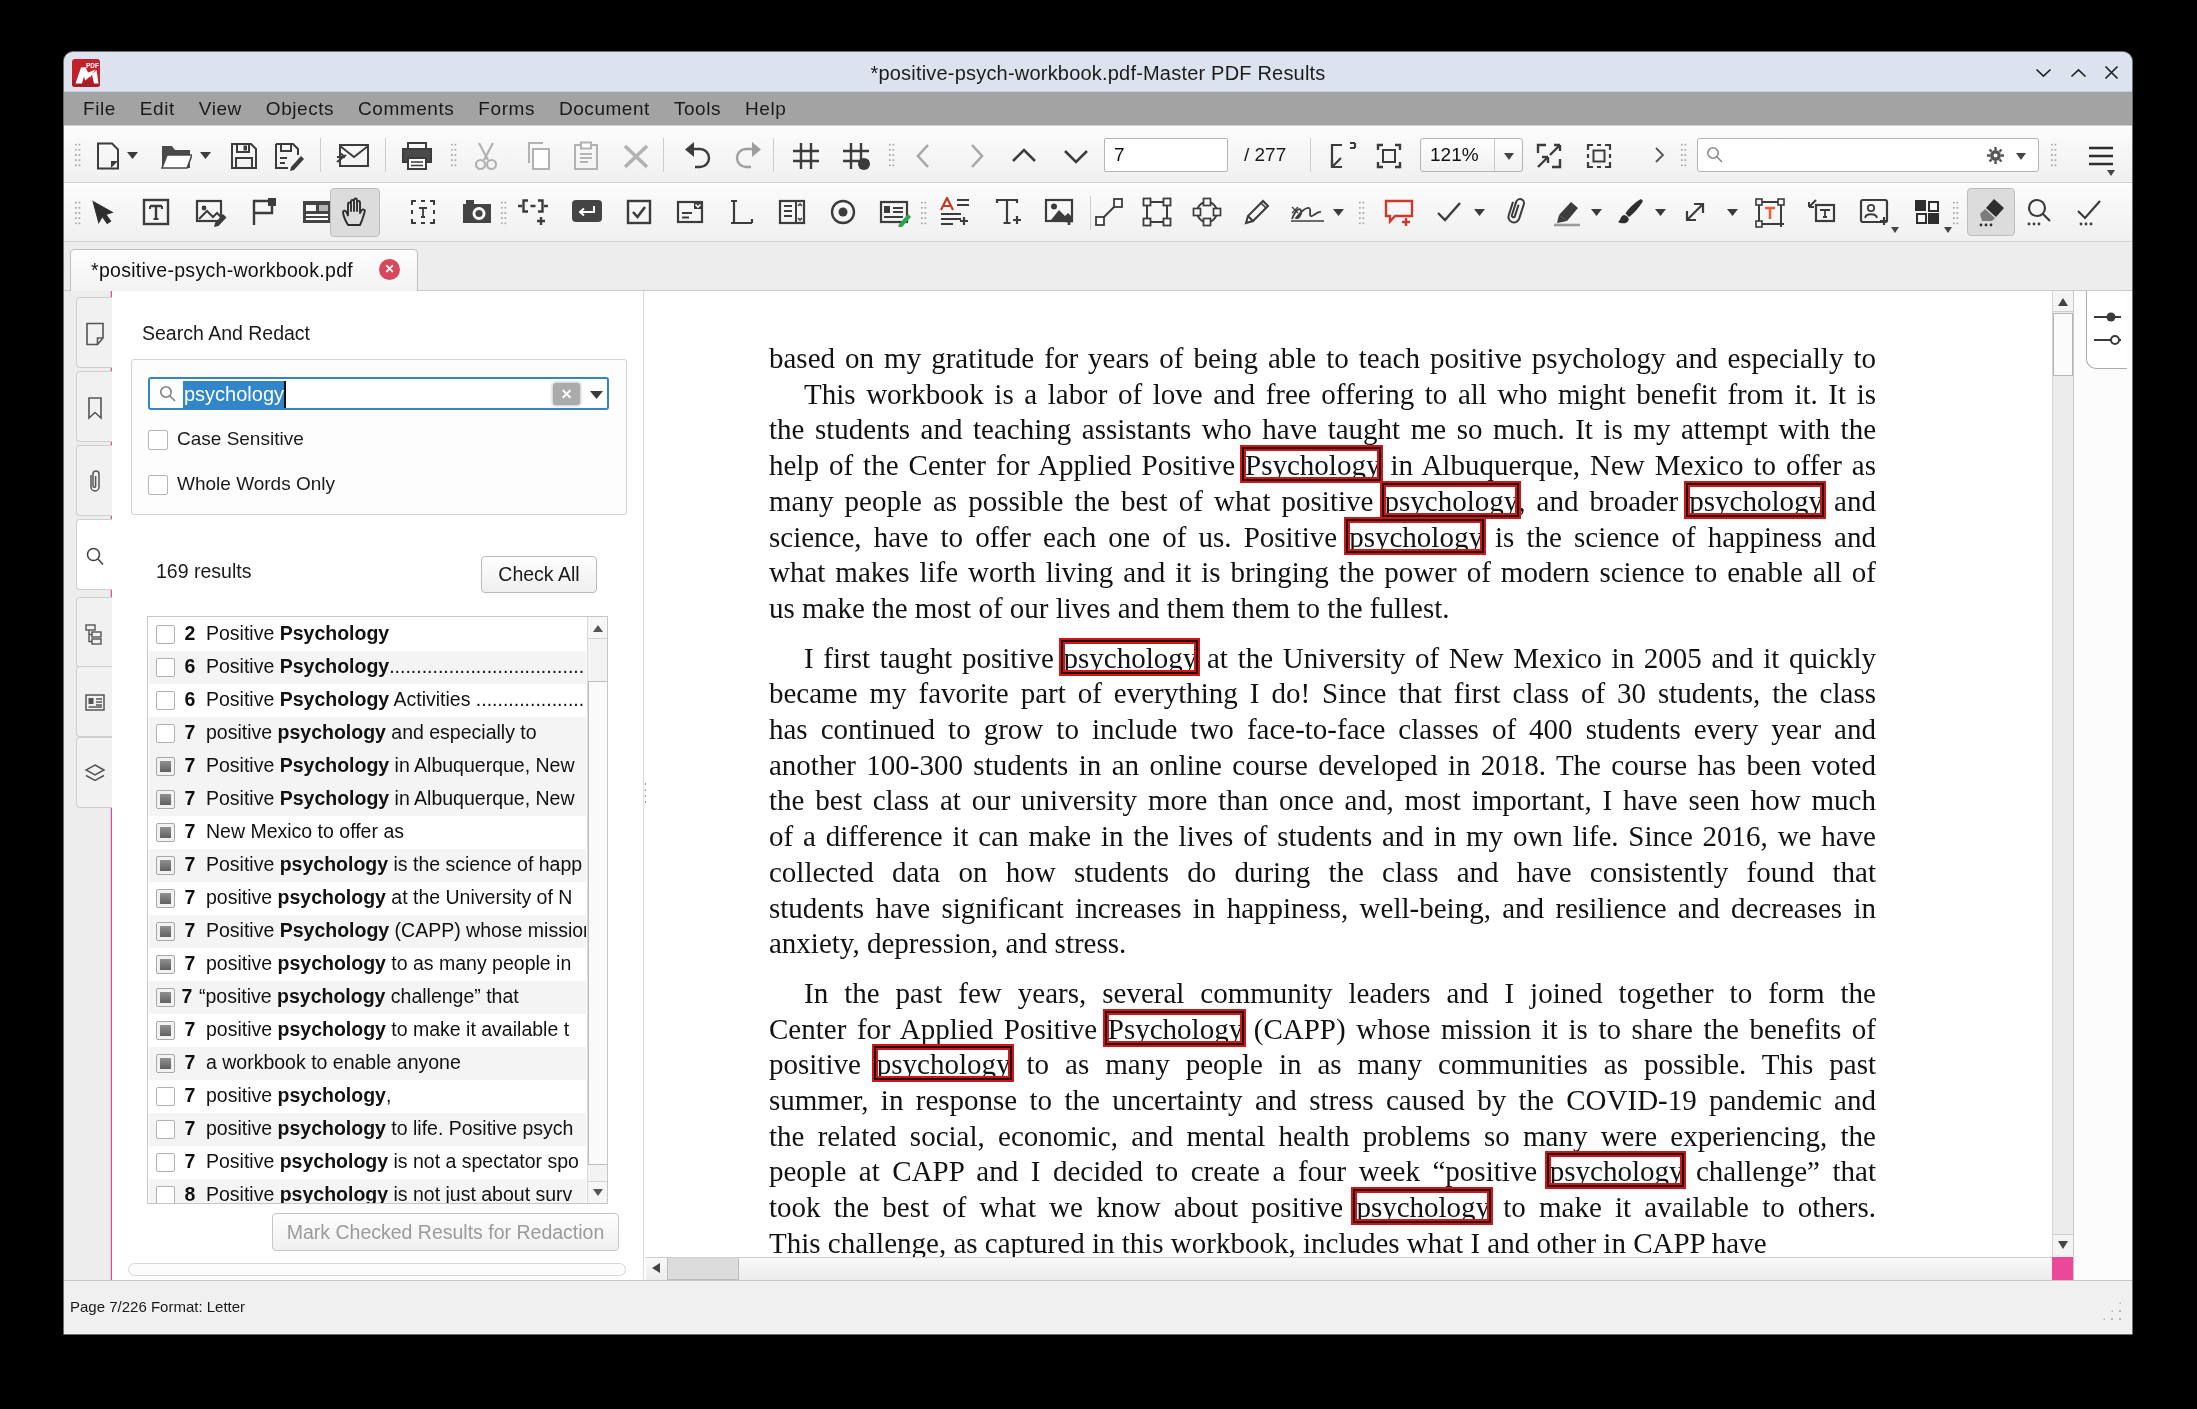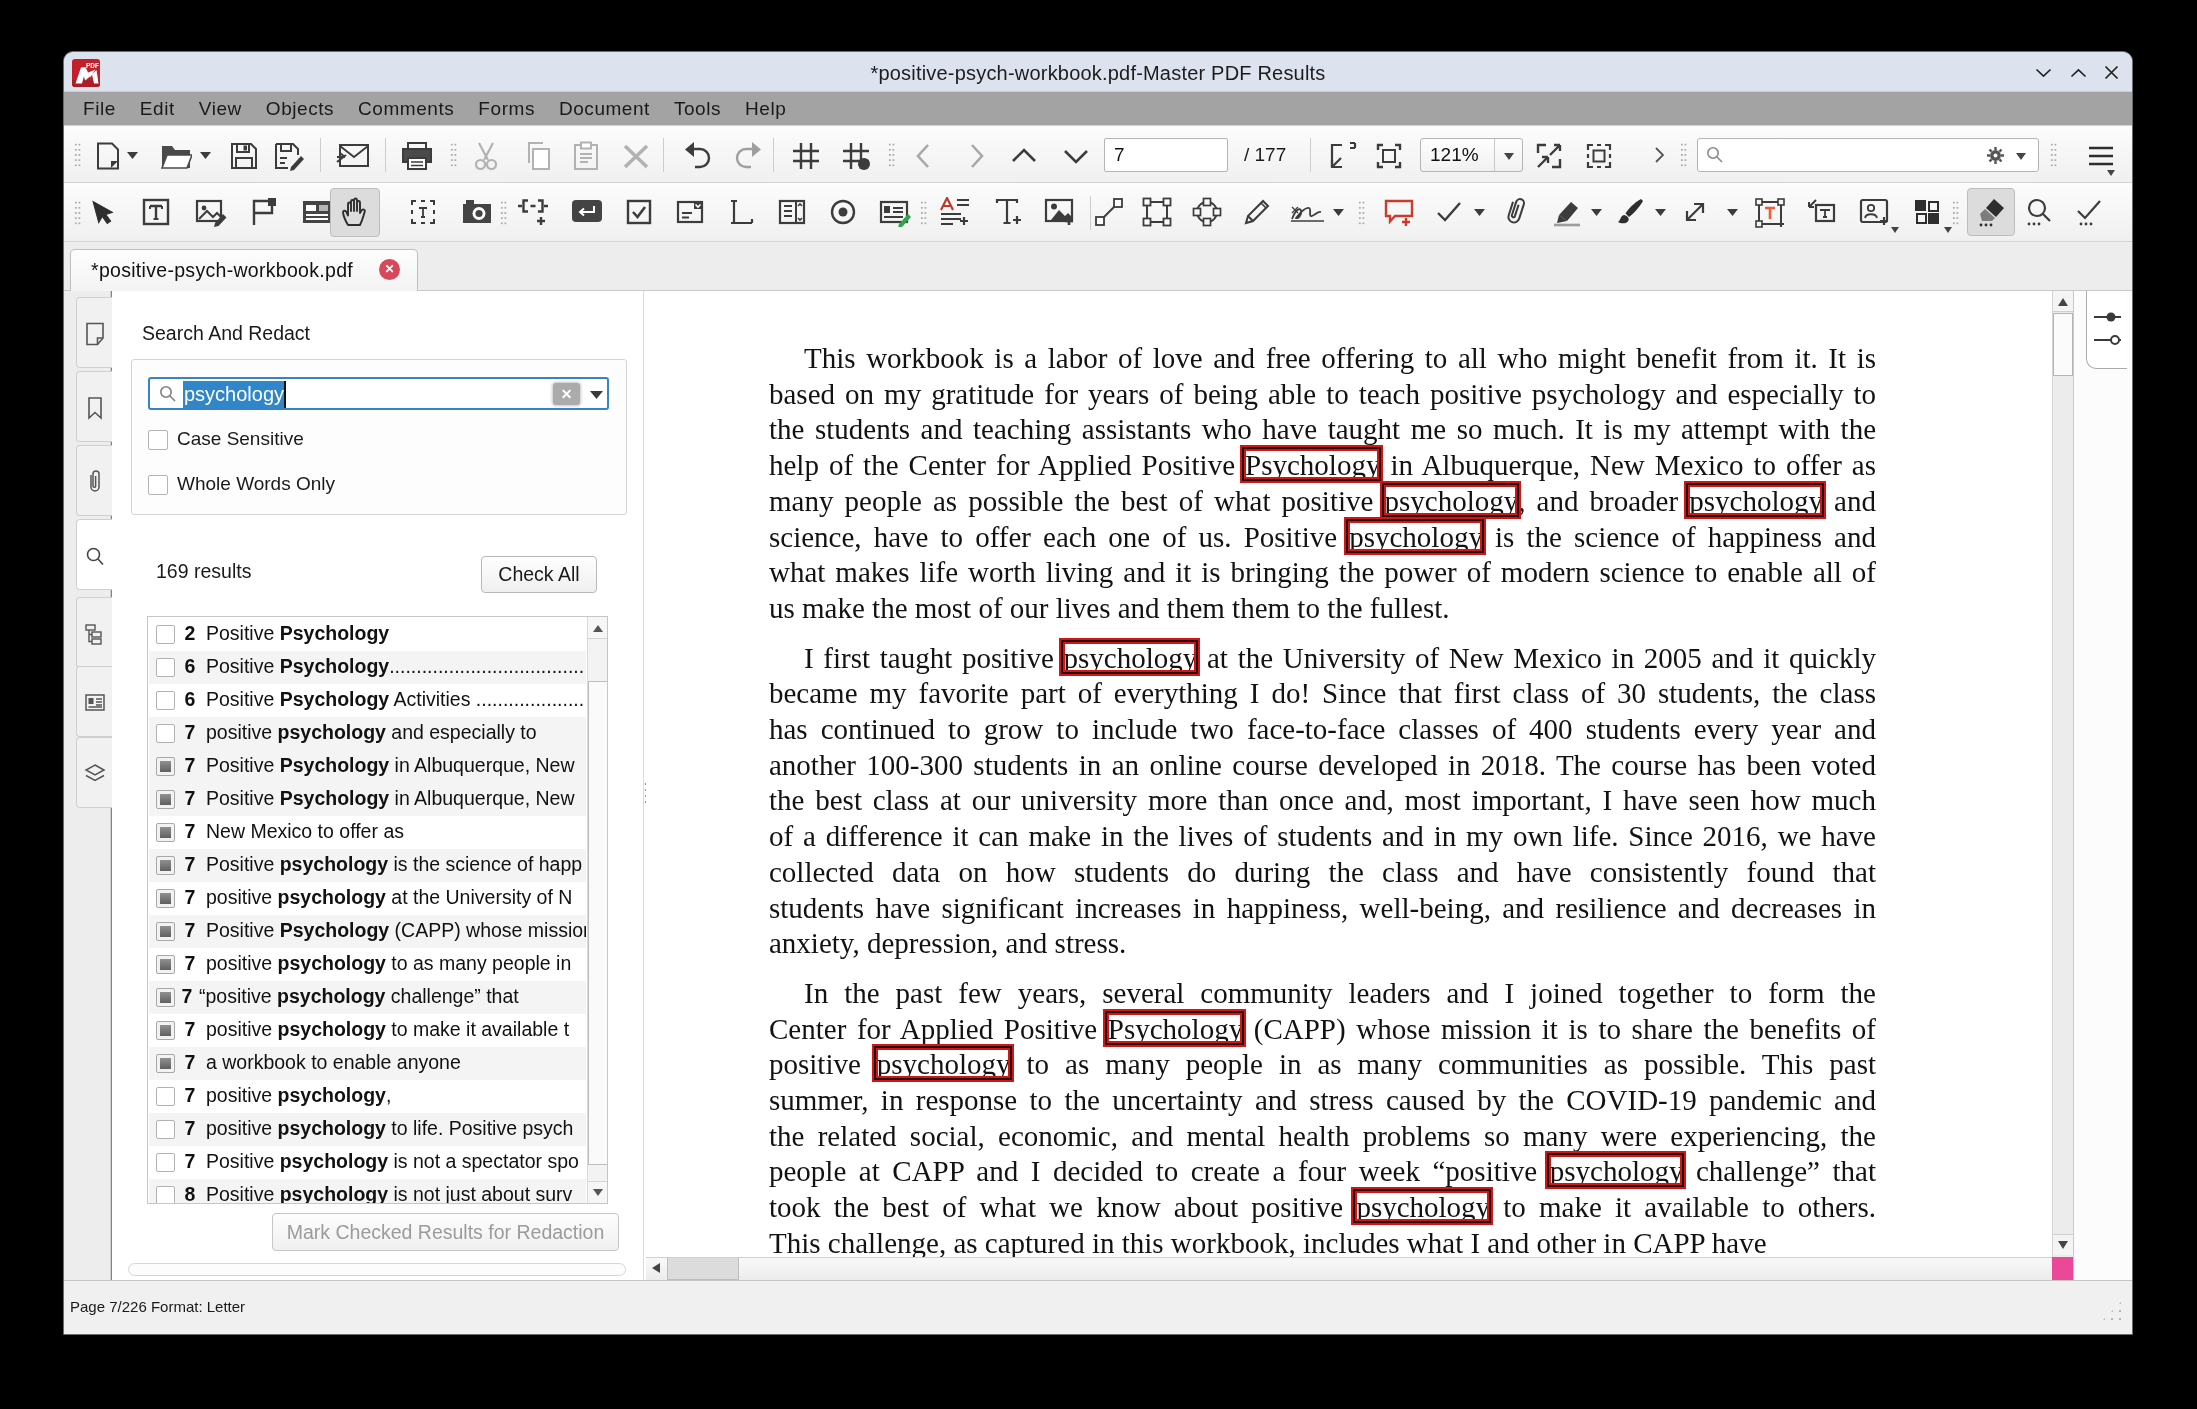--- a/index.html
+++ b/index.html
@@ -248,21 +248,21 @@
 
     <svg class="ic" style="left:945px" width="30" height="30" viewBox="0 0 30 30">
         <path d="M4 20 L15 9 L26 20" stroke="#3c3c3c" stroke-width="2.6" fill="none"></path>
       </svg>
 
     <svg class="ic" style="left:997px" width="30" height="30" viewBox="0 0 30 30">
         <path d="M4 10 L15 21 L26 10" stroke="#3c3c3c" stroke-width="2.6" fill="none"></path>
       </svg>
 
     <div style="position:absolute;left:1040px;top:12px;width:124px;height:34px;background:#fff;border:1px solid #b4b4b4;border-radius:2px;font-size:19px;line-height:32px;padding-left:9px;color:#111">7</div>
-    <div style="position:absolute;left:1180px;top:12px;font-size:19px;line-height:34px;color:#1a1a1a">/ 177</div>
+    <div style="position:absolute;left:1180px;top:12px;font-size:19px;line-height:34px;color:#1a1a1a">/ 277</div>
     <div class="vsep" style="left:1246px"></div>
 
     <svg class="ic" style="left:1264px" width="32" height="30" viewBox="0 0 32 30">
         <path d="M14 4 L4 4 L4 26 L14 26 M22 7 H27 M22 2 H27 M27 2 V7" stroke="#3c3c3c" stroke-width="2.2" fill="none"></path>
         <path d="M4 26 L13 17 M4 26 L4 19 M4 26 H11" stroke="#3c3c3c" stroke-width="2.2" fill="none"></path>
         <path d="M18 12 L28 12 L28 26 L14 26 L14 16" stroke="#3c3c3c" stroke-width="2.2" fill="none" opacity="0"></path>
       </svg>
 
     <svg class="ic" style="left:1310px" width="30" height="30" viewBox="0 0 30 30">
         <path d="M9 4 H4 V9 M21 4 H26 V9 M9 26 H4 V21 M21 26 H26 V21" stroke="#3c3c3c" stroke-width="2.4" fill="none"></path>
@@ -737,22 +737,22 @@
       </div>
       <div id="markbtn">Mark Checked Results for Redaction</div>
       <div id="phscroll"></div>
     </div>
     <div id="splitter">
         <div style="position:absolute;left:0px;top:490px;width:3px;height:26px;background-image:radial-gradient(circle,#9a9a9a 1.1px,transparent 1.3px);background-size:3.5px 6px"></div>
       </div>
     <div id="doc">
       <div id="page">
         <div class="para">
+<div class="l">based on my gratitude for years of being able to teach positive psychology and especially to</div>
 <div class="l ind">This workbook is a labor of love and free offering to all who might benefit from it. It is</div>
-<div class="l">based on my gratitude for years of being able to teach positive psychology and especially to</div>
 <div class="l">the students and teaching assistants who have taught me so much. It is my attempt with the</div>
 <div class="l">help of the Center for Applied Positive <span class="rb">Psychology</span> in Albuquerque, New Mexico to offer as</div>
 <div class="l">many people as possible the best of what positive <span class="rb">psychology</span>, and broader <span class="rb">psychology</span> and</div>
 <div class="l">science, have to offer each one of us. Positive <span class="rb">psychology</span> is the science of happiness and</div>
 <div class="l">what makes life worth living and it is bringing the power of modern science to enable all of</div>
 <div class="le">us make the most of our lives and them them to the fullest.</div>
         </div>
         <div class="para">
 <div class="l ind">I first taught positive <span class="rb">psychology</span> at the University of New Mexico in 2005 and it quickly</div>
 <div class="l">became my favorite part of everything I do! Since that first class of 30 students, the class</div>

